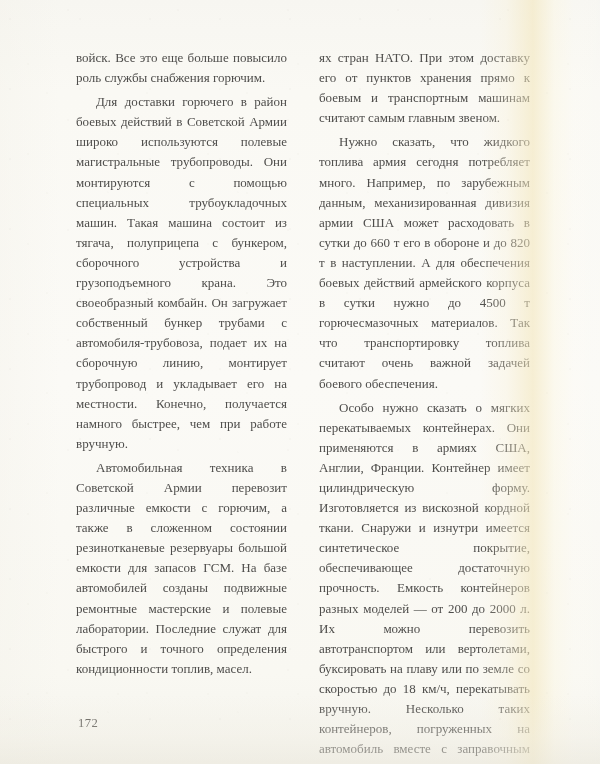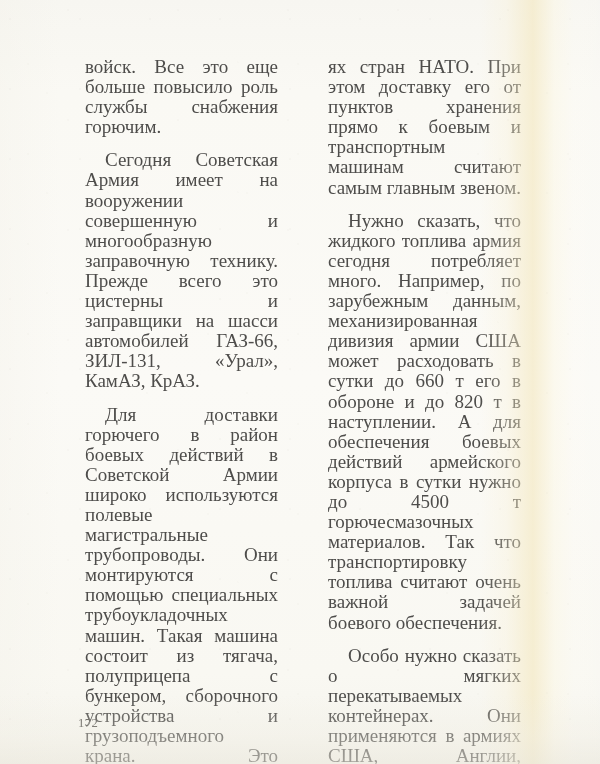--- a/index.html
+++ b/index.html
@@ -73,23 +73,23 @@
     top: 44px;
     left: 72px;
     width: 462px;
     display: flex;
     gap: 24px;
   }
   .column {
     width: 219px;
   }
   .para {
-    margin: 13px;
+    margin: 4px;
     color: #4e4d4b;
-    font-size: 19px;
+    font-size: 13px;
     line-height: 20.1px;
     text-align: justify;
     text-justify: inter-word;
     text-indent: 20px;
     -webkit-font-smoothing: none;
   }
   .para.cont {
     text-indent: 0;
   }
   .para + .para {
@@ -123,21 +123,20 @@
 <body>
 
 <div class="page">
 
   <div class="paper-base"></div>
 
   <div class="text-block">
 
     <div class="column">
       <p class="para cont">войск. Все это еще больше повысило роль службы снабжения горючим.</p>
-      <p class="para">Сегодня Советская Армия имеет на вооружении совершенную и многообразную заправочную технику. Прежде всего это цистерны и заправщики на шасси автомобилей ГАЗ-66, ЗИЛ-131, «Урал», КамАЗ, КрАЗ.</p>
       <p class="para">Для доставки горючего в район боевых действий в Советской Армии широко используются полевые магистральные трубопроводы. Они монтируются с помощью специальных трубоукладочных машин. Такая машина состоит из тягача, полуприцепа с бункером, сборочного устройства и грузоподъемного крана. Это своеобразный комбайн. Он загружает собственный бункер трубами с автомобиля-трубовоза, подает их на сборочную линию, монтирует трубопровод и укладывает его на местности. Конечно, получается намного быстрее, чем при работе вручную.</p>
       <p class="para">Автомобильная техника в Советской Армии перевозит различные емкости с горючим, а также в сложенном состоянии резинотканевые резервуары большой емкости для запасов ГСМ. На базе автомобилей созданы подвижные ремонтные мастерские и полевые лаборатории. Последние служат для быстрого и точного определения кондиционности топлив, масел.</p>
 
     </div>
 
     <div class="column">
       <p class="para cont">ях стран НАТО. При этом доставку его от пунктов хранения прямо к боевым и транспортным машинам считают самым главным звеном.</p>
       <p class="para">Нужно сказать, что жидкого топлива армия сегодня потребляет много. Например, по зарубежным данным, механизированная дивизия армии США может расходовать в сутки до 660 т его в обороне и до 820 т в наступлении. А для обеспечения боевых действий армейского корпуса в сутки нужно до 4500 т горючесмазочных материалов. Так что транспортировку топлива считают очень важной задачей боевого обеспечения.</p>
       <p class="para">Особо нужно сказать о мягких перекатываемых контейнерах. Они применяются в армиях США, Англии, Франции. Контейнер имеет цилиндрическую форму. Изготовляется из вискозной кордной ткани. Снаружи и изнутри имеется синтетическое покрытие, обеспечивающее достаточную прочность. Емкость контейнеров разных моделей — от 200 до 2000 л. Их можно перевозить автотранспортом или вертолетами, буксировать на плаву или по земле со скоростью до 18 км/ч, перекатывать вручную. Несколько таких контейнеров, погруженных на автомобиль вместе с заправочным агрегатом, образуют топливозаправщик, а выгруженные на землю — полевой заправочный пункт. После выработки горючего они сплющиваются и занимают всего 15 % прежнего объема. Это очень удобно при обратных перевозках. Зарубежная печать отмечает и существенные недостатки таких контейнеров: довольно вы-</p>
     </div>

